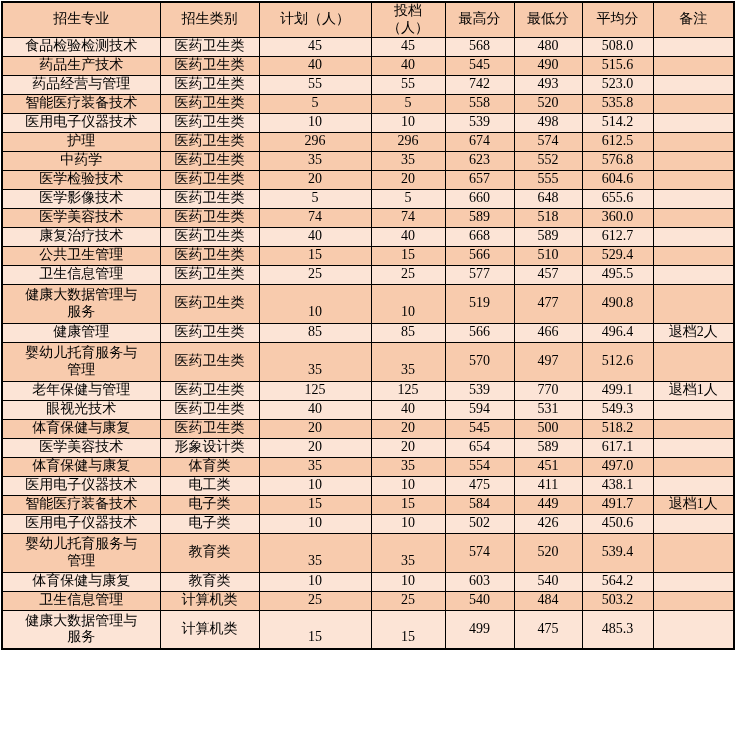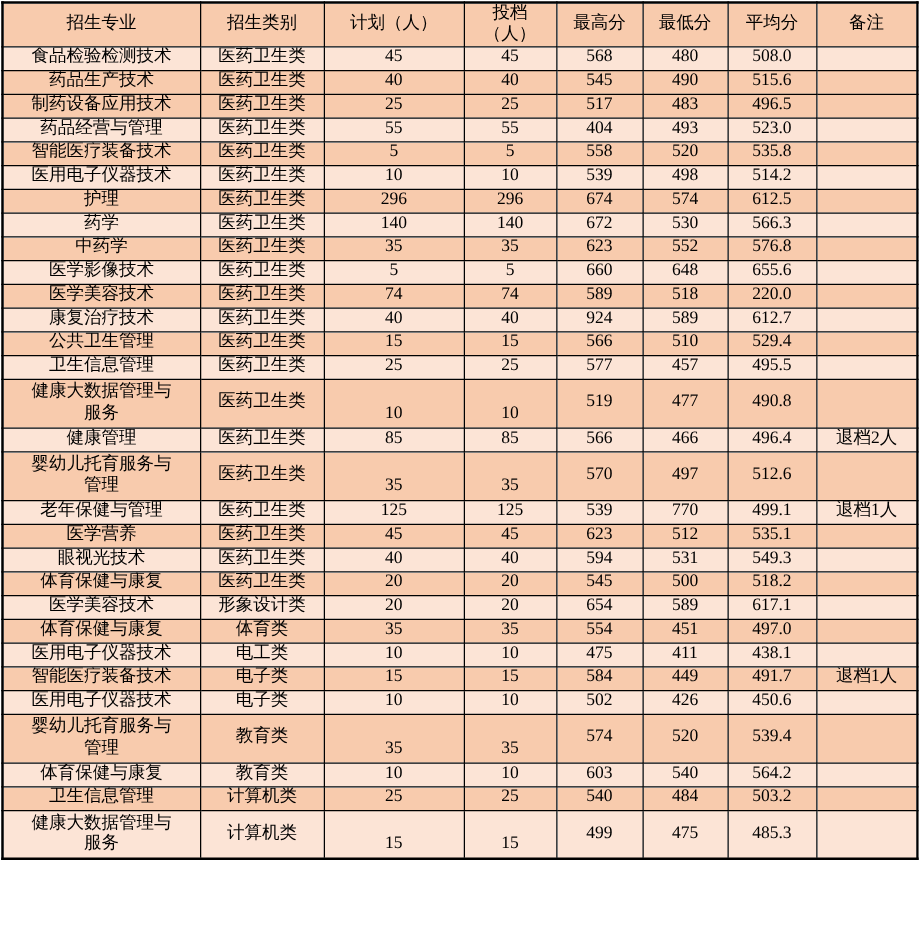--- a/index.html
+++ b/index.html
@@ -87,36 +87,26 @@
       <tr class="dark">
         <td class="cell-major">药品生产技术</td>
         <td class="cell-category">医药卫生类</td>
         <td class="cell-plan">40</td>
         <td class="cell-submitted">40</td>
         <td class="cell-max-score">545</td>
         <td class="cell-min-score">490</td>
         <td class="cell-avg-score">515.6</td>
         <td class="cell-note"></td>
       </tr>
-      <tr class="dark">
-        <td class="cell-major">制药设备应用技术</td>
-        <td class="cell-category">医药卫生类</td>
-        <td class="cell-plan">25</td>
-        <td class="cell-submitted">25</td>
-        <td class="cell-max-score">517</td>
-        <td class="cell-min-score">483</td>
-        <td class="cell-avg-score">496.5</td>
-        <td class="cell-note"></td>
-      </tr>
       <tr class="light">
         <td class="cell-major">药品经营与管理</td>
         <td class="cell-category">医药卫生类</td>
         <td class="cell-plan">55</td>
         <td class="cell-submitted">55</td>
-        <td class="cell-max-score">404</td>
+        <td class="cell-max-score">742</td>
         <td class="cell-min-score">493</td>
         <td class="cell-avg-score">523.0</td>
         <td class="cell-note"></td>
       </tr>
       <tr class="dark">
         <td class="cell-major">智能医疗装备技术</td>
         <td class="cell-category">医药卫生类</td>
         <td class="cell-plan">5</td>
         <td class="cell-submitted">5</td>
         <td class="cell-max-score">558</td>
@@ -137,66 +127,66 @@
       <tr class="dark">
         <td class="cell-major">护理</td>
         <td class="cell-category">医药卫生类</td>
         <td class="cell-plan">296</td>
         <td class="cell-submitted">296</td>
         <td class="cell-max-score">674</td>
         <td class="cell-min-score">574</td>
         <td class="cell-avg-score">612.5</td>
         <td class="cell-note"></td>
       </tr>
-      <tr class="light">
-        <td class="cell-major">药学</td>
-        <td class="cell-category">医药卫生类</td>
-        <td class="cell-plan">140</td>
-        <td class="cell-submitted">140</td>
-        <td class="cell-max-score">672</td>
-        <td class="cell-min-score">530</td>
-        <td class="cell-avg-score">566.3</td>
-        <td class="cell-note"></td>
-      </tr>
       <tr class="dark">
         <td class="cell-major">中药学</td>
         <td class="cell-category">医药卫生类</td>
         <td class="cell-plan">35</td>
         <td class="cell-submitted">35</td>
         <td class="cell-max-score">623</td>
         <td class="cell-min-score">552</td>
         <td class="cell-avg-score">576.8</td>
         <td class="cell-note"></td>
       </tr>
+      <tr class="dark">
+        <td class="cell-major">医学检验技术</td>
+        <td class="cell-category">医药卫生类</td>
+        <td class="cell-plan">20</td>
+        <td class="cell-submitted">20</td>
+        <td class="cell-max-score">657</td>
+        <td class="cell-min-score">555</td>
+        <td class="cell-avg-score">604.6</td>
+        <td class="cell-note"></td>
+      </tr>
       <tr class="light">
         <td class="cell-major">医学影像技术</td>
         <td class="cell-category">医药卫生类</td>
         <td class="cell-plan">5</td>
         <td class="cell-submitted">5</td>
         <td class="cell-max-score">660</td>
         <td class="cell-min-score">648</td>
         <td class="cell-avg-score">655.6</td>
         <td class="cell-note"></td>
       </tr>
       <tr class="dark">
         <td class="cell-major">医学美容技术</td>
         <td class="cell-category">医药卫生类</td>
         <td class="cell-plan">74</td>
         <td class="cell-submitted">74</td>
         <td class="cell-max-score">589</td>
         <td class="cell-min-score">518</td>
-        <td class="cell-avg-score">220.0</td>
+        <td class="cell-avg-score">360.0</td>
         <td class="cell-note"></td>
       </tr>
       <tr class="light">
         <td class="cell-major">康复治疗技术</td>
         <td class="cell-category">医药卫生类</td>
         <td class="cell-plan">40</td>
         <td class="cell-submitted">40</td>
-        <td class="cell-max-score">924</td>
+        <td class="cell-max-score">668</td>
         <td class="cell-min-score">589</td>
         <td class="cell-avg-score">612.7</td>
         <td class="cell-note"></td>
       </tr>
       <tr class="dark">
         <td class="cell-major">公共卫生管理</td>
         <td class="cell-category">医药卫生类</td>
         <td class="cell-plan">15</td>
         <td class="cell-submitted">15</td>
         <td class="cell-max-score">566</td>
@@ -248,30 +238,20 @@
       </tr>
       <tr class="light">
         <td class="cell-major">老年保健与管理</td>
         <td class="cell-category">医药卫生类</td>
         <td class="cell-plan">125</td>
         <td class="cell-submitted">125</td>
         <td class="cell-max-score">539</td>
         <td class="cell-min-score">770</td>
         <td class="cell-avg-score">499.1</td>
         <td class="cell-note">退档1人</td>
-      </tr>
-      <tr class="dark">
-        <td class="cell-major">医学营养</td>
-        <td class="cell-category">医药卫生类</td>
-        <td class="cell-plan">45</td>
-        <td class="cell-submitted">45</td>
-        <td class="cell-max-score">623</td>
-        <td class="cell-min-score">512</td>
-        <td class="cell-avg-score">535.1</td>
-        <td class="cell-note"></td>
       </tr>
       <tr class="light">
         <td class="cell-major">眼视光技术</td>
         <td class="cell-category">医药卫生类</td>
         <td class="cell-plan">40</td>
         <td class="cell-submitted">40</td>
         <td class="cell-max-score">594</td>
         <td class="cell-min-score">531</td>
         <td class="cell-avg-score">549.3</td>
         <td class="cell-note"></td>

